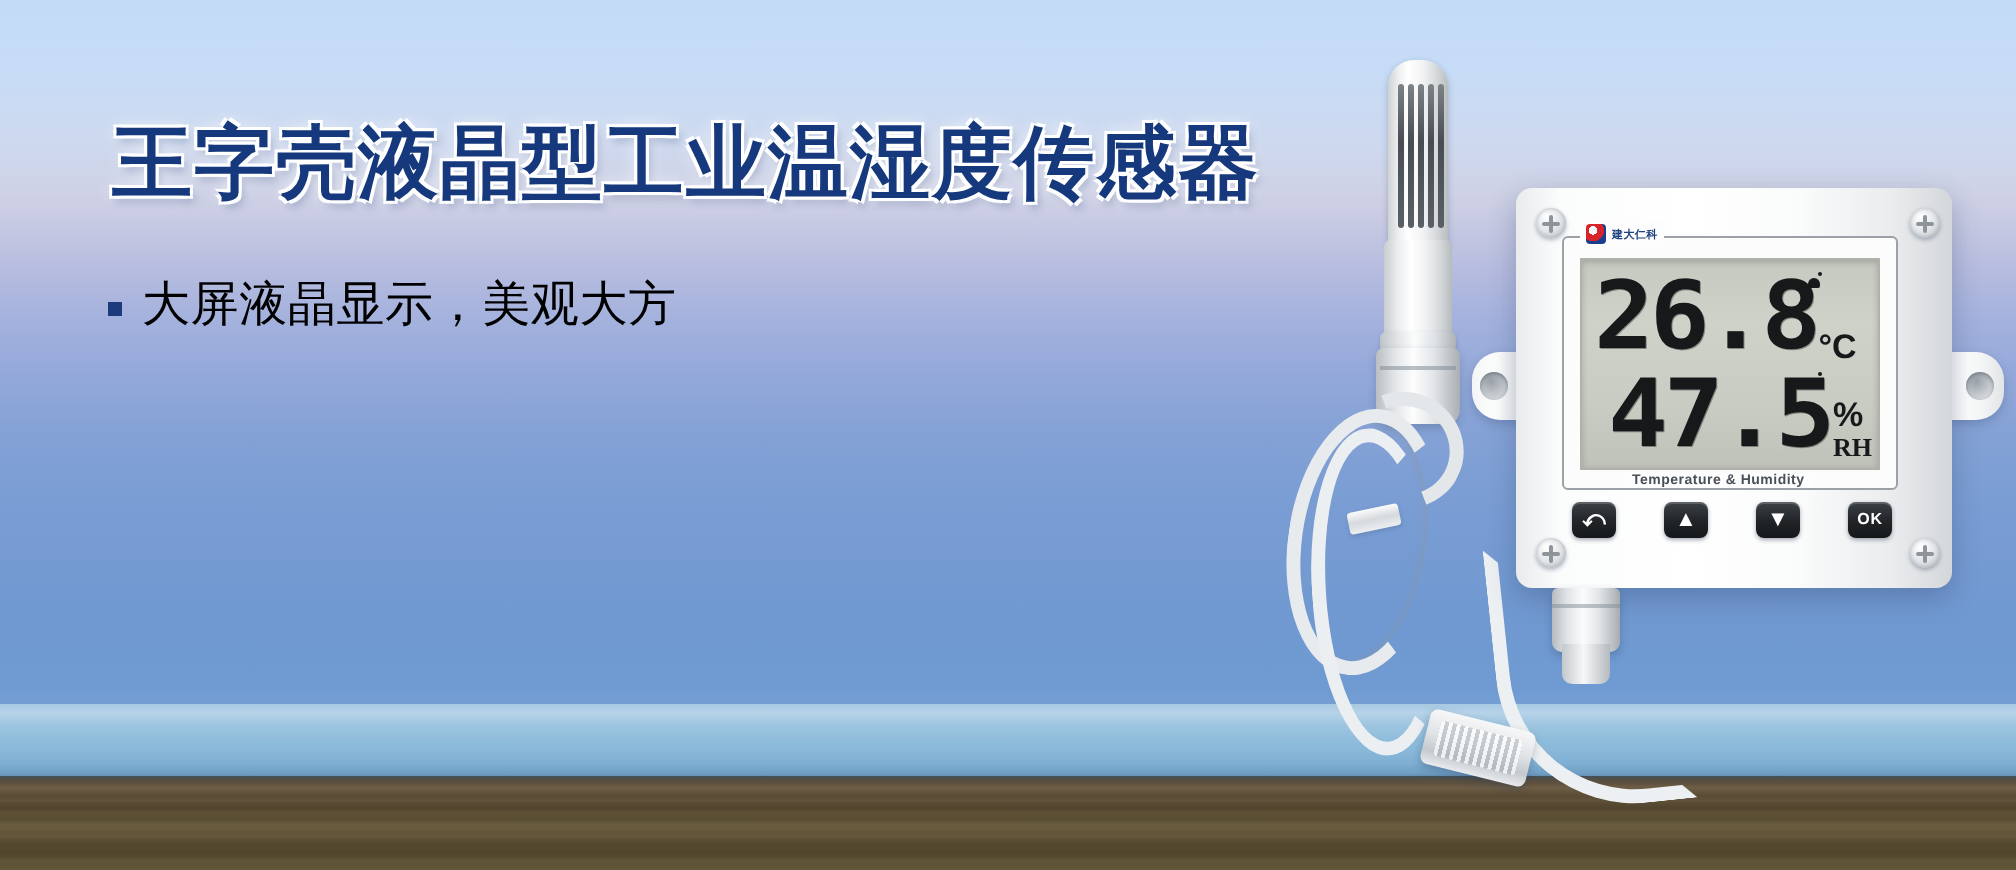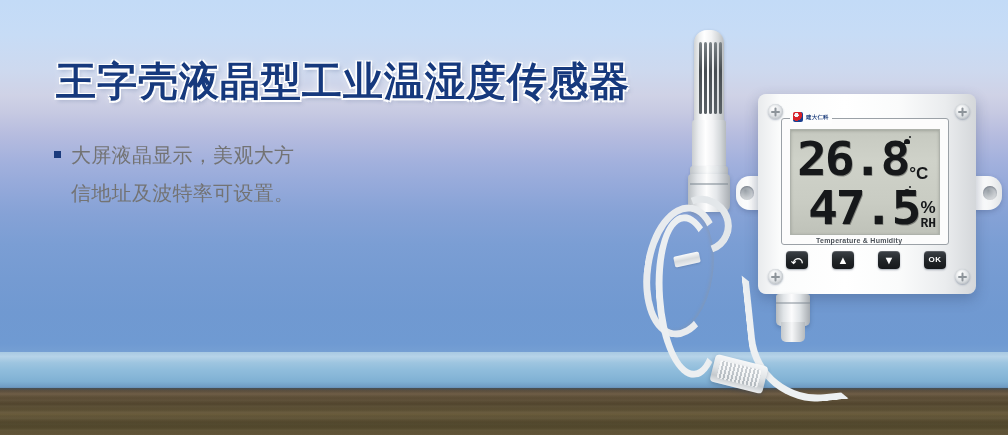--- a/index.html
+++ b/index.html
@@ -114,24 +114,25 @@
   .bullet-marker {
     width: 7px;
     height: 7px;
     background: #1b3b7d;
     margin-top: 13px;
     margin-right: 10px;
     flex: none;
   }
   .bullet-marker.hidden { visibility: hidden; }
   .bullet-text {
-    font-size: 20px;
+    font-size: 24px;
     line-height: 34px;
-    color: #737373;
+    color: #000000;
     letter-spacing: 0.3px;
+    font-family: Liberation Mono, monospace;
   }
 
   
   .device {
     position: absolute;
     left: 630px;
     top: 8px;
     width: 378px;
     height: 420px;
   }
@@ -446,21 +447,21 @@
     font-weight: bold;
     color: #16181a;
     line-height: 17px;
     font-family: "Liberation Sans", sans-serif;
   }
   .lcd-unit-sub {
     font-size: 13px;
     font-weight: bold;
     color: #16181a;
     line-height: 14px;
-    font-family: Liberation Mono, monospace;
+    font-family: Liberation Serif, serif;
     margin-top: 1px;
   }
   .alarm-icon {
     position: absolute;
     width: 9px;
     height: 9px;
   }
   .alarm-icon.a1 { left: 112px; top: 6px; }
   .alarm-icon.a2 { left: 112px; top: 56px; }
   .alarm-bell {
@@ -518,24 +519,20 @@
   <div class="bg-sky"></div>
   <div class="bg-water"></div>
   <div class="bg-ground"></div>
 
   <div class="headline">王字壳液晶型工业温湿度传感器</div>
 
   <div class="bullets">
     <div class="bullet">
       <span class="bullet-marker"></span>
       <span class="bullet-text">大屏液晶显示，美观大方</span>
-    </div>
-    <div class="bullet">
-      <span class="bullet-marker hidden"></span>
-      <span class="bullet-text">信地址及波特率可设置。</span>
     </div>
   </div>
 
   <div class="device">
 
     <div class="probe-cap">
       <span class="probe-slot" style="left:5px"></span>
       <span class="probe-slot" style="left:10px"></span>
       <span class="probe-slot" style="left:15px"></span>
       <span class="probe-slot" style="left:20px"></span>

